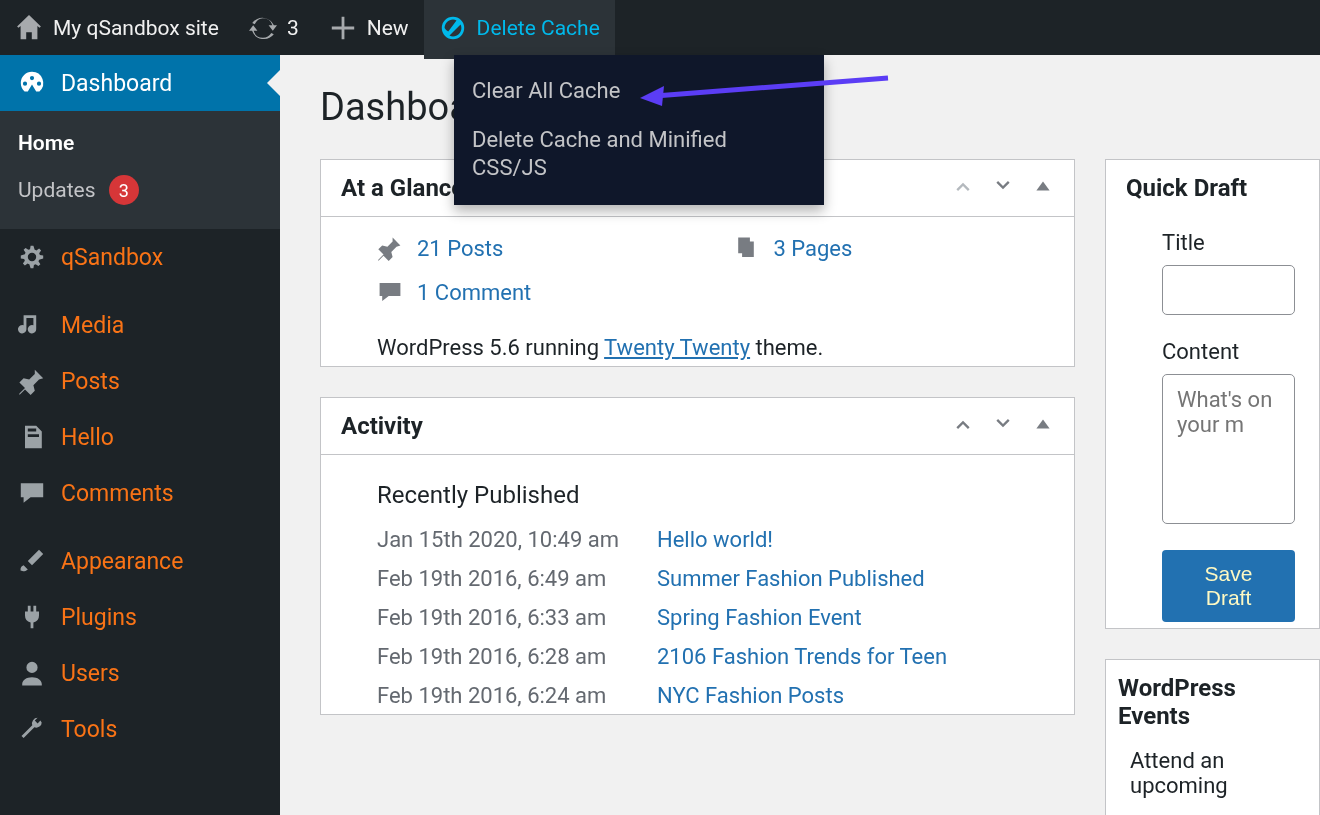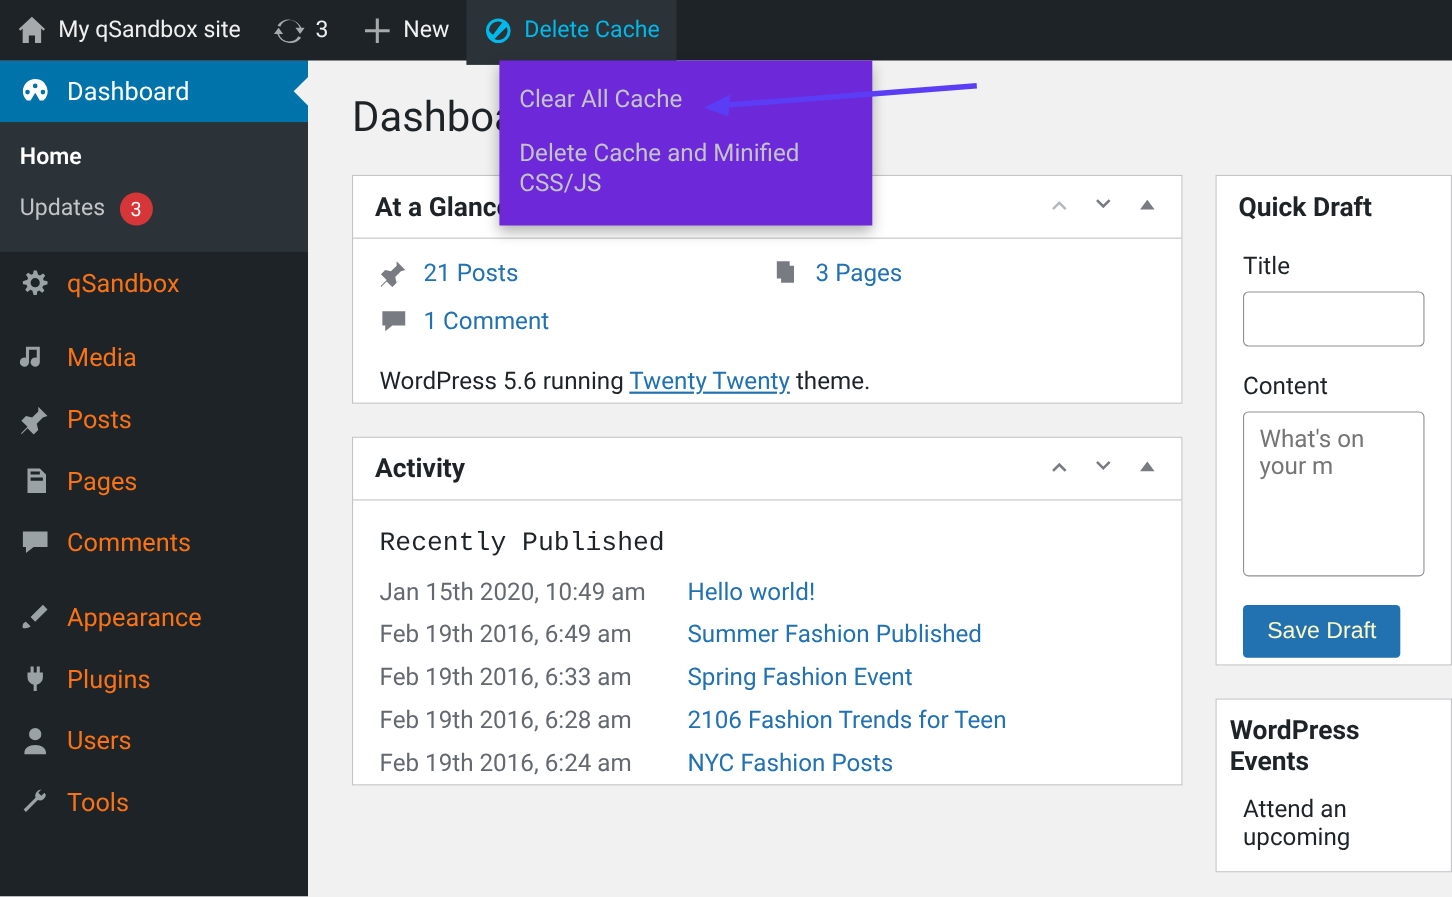--- a/index.html
+++ b/index.html
@@ -36,22 +36,22 @@
     background: #2c3338;
   }
   .adminbar .ab-item.hover .lbl { color: #00b9eb; }
   .adminbar svg { width: 28px; height: 28px; fill: #a7aaad; }
   .adminbar .ab-item.hover svg { fill: #00b9eb; }
   .adminbar .ab-item .count { color: #f0f0f0; }
   .dropdown {
     position: absolute;
     top: 55px;
     left: 454px;
-    width: 339px;
-    background: #6d28d9;
+    width: 370px;
+    background: #0f172a;
     color: #c3c4c7;
     padding: 12px 0;
     z-index: 20;
     box-shadow: 0 6px 12px rgba(0,0,0,.3);
   }
   .dropdown .dd-item {
     padding: 10px 20px 10px 18px;
     font-size: 22px;
     line-height: 1.3;
     color: #c3c4c7;
@@ -141,29 +141,29 @@
   }
   .postbox-header {
     display:flex; align-items:center; justify-content:space-between;
     padding: 14px 20px;
     border-bottom:1px solid #c3c4c7;
   }
   .postbox-header h2 { font-size:24px; font-weight:700; color:#1d2327;}
   .postbox-controls { display:flex; gap:18px; }
   .postbox-controls svg { width:22px; height:22px; fill:#787c82; cursor:pointer;}
   .postbox-controls .up svg{ fill:#b4b9be;}
-  .postbox-body { padding: 18px 24px 6px; }
+  .postbox-body { padding: 18px 24px 6px; margin-left: 32px; }
 
   .glance-row { display:flex; gap:230px; margin-bottom:18px;}
   .glance-item { display:flex; align-items:center; gap:14px; font-size:22px; color:#2271b1; cursor:pointer;}
   .glance-item svg { width:26px; height:26px; fill:#787c82;}
   .glance-text { font-size:22px; color:#1d2327; padding-top:8px;}
   .glance-text a { color:#2271b1; text-decoration:underline;}
 
-  .activity-sub { font-size:24px; font-weight:400; margin: 8px 0 18px; font-family: Liberation Mono, monospace;}
+  .activity-sub { font-size:24px; font-weight:400; margin: 8px 0 18px;}
   .act-list { display:flex; flex-direction:column; gap:14px;}
   .act-row { display:flex; font-size:22px;}
   .act-date { width:280px; color:#646970;}
   .act-title { color:#2271b1; cursor:pointer;}
 
   .qd-label { font-size:22px; color:#1d2327; margin:6px 0 10px;}
   .qd-input { width:100%; height:50px; border:1px solid #8c8f94; border-radius:5px; font-size:20px; padding:0 12px;}
   .qd-textarea { width:100%; height:150px; border:1px solid #8c8f94; border-radius:5px; font-size:22px; padding:12px 14px; font-family:inherit; color:#646970; resize:none;}
   .qd-btn {
     display:inline-block; background:#2271b1; color:#fef9c3; border:none;
@@ -242,21 +242,21 @@
   <div class="menu-item">
     <svg viewBox="0 0 20 20">
         <path d="M12 2l6 6-3 1-4 4 1 4-3 3-4-4-4 4v-1l4-4-4-4 3-3 4 1 4-4z"></path>
       </svg>
     <span>Posts</span>
   </div>
   <div class="menu-item">
     <svg viewBox="0 0 20 20">
         <path d="M5 2h8l4 4v12H5V2zm2 2v2h6V4H7zm0 4v2h8V8H7z"></path>
       </svg>
-    <span>Pages</span>
+    <span>Hello</span>
   </div>
   <div class="menu-item">
     <svg viewBox="0 0 20 20">
         <path d="M2 3h16v10H9l-5 4v-4H2z"></path>
       </svg>
     <span>Comments</span>
   </div>
   <div class="menu-sep"></div>
   <div class="menu-item">
     <svg viewBox="0 0 20 20">

